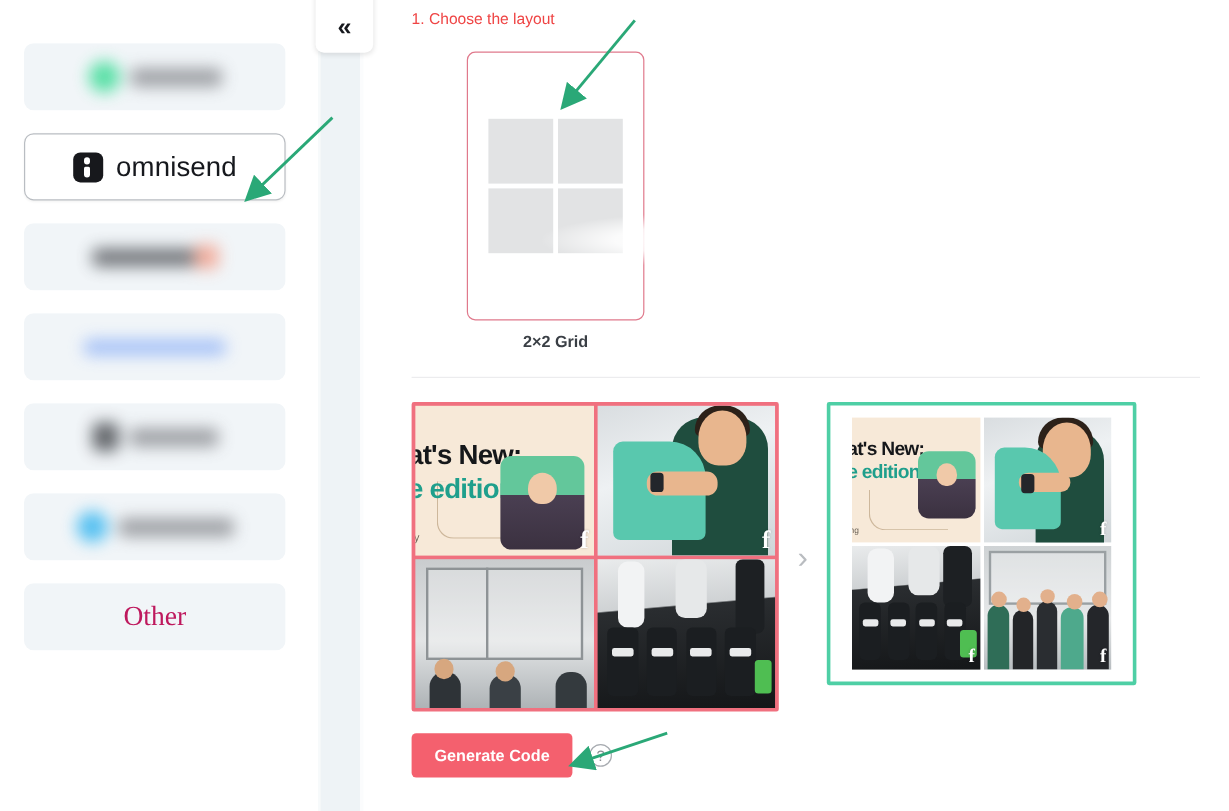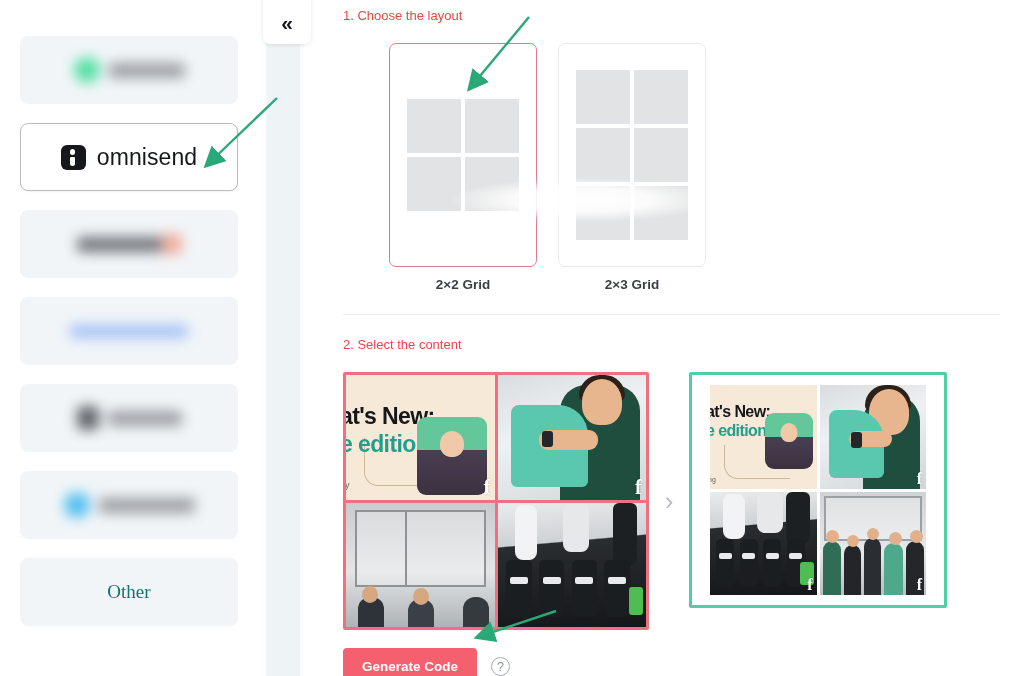--- a/index.html
+++ b/index.html
@@ -13,21 +13,21 @@
   #root { position: relative; width: 1024px; height: 676px; background:#fff; }
 
   
   .sidebar {
     position: absolute; left: 0; top: 0; width: 258px; height: 676px;
     background: #ffffff;
     padding: 36px 20px 0 20px;
   }
   .side-card {
     position: relative;
-    height: 68px; margin-bottom: 19px;
+    height: 56px; margin-bottom: 19px;
     border-radius: 8px;
     background: #f1f5f8;
     display: flex; align-items: center; justify-content: center;
     border: 1px solid transparent;
   }
   .side-card.blurred .blur-wrap {
     display: flex; align-items: center; gap: 9px;
     filter: blur(6.5px);
     opacity: .85;
   }
@@ -49,21 +49,21 @@
     width:5.5px; height:5.5px; border-radius:50%; background:#fff;
   }
   .omni-logo::after {
     content:""; position:absolute; left:9px; top:12px;
     width:5.5px; height:9px; background:#fff;
     border-radius: 1.5px 1.5px 3px 3px;
   }
   .omni-text { font-size: 23px; color: #16181d; letter-spacing: .1px; }
 
   .side-card.other-card { background:#f1f5f8; }
-  .other-label { font-family: "Liberation Serif", serif; font-size: 19px; color: #0f766e; }
+  .other-label { font-family: "Liberation Serif", serif; font-size: 23px; color: #be185d; }
 
   
   .strip {
     position: absolute; left: 267px; top: 0; width: 33px; height: 676px;
     background: #eef3f6;
   }
   .strip-edge-l { position:absolute; left:265px; top:0; width:2px; height:676px; background:#f7fafb; }
   .strip-edge-r { position:absolute; left:300px; top:0; width:3px; height:676px; background:#fbfcfd; }
 
   .collapse-btn {
@@ -283,40 +283,26 @@
           <div class="mini-grid" style="grid-template-columns:repeat(2,54px);grid-template-rows:repeat(2,54px)">
             <div class="mini-cell"></div>
             <div class="mini-cell"></div>
             <div class="mini-cell"></div>
             <div class="mini-cell"></div>
           </div>
         </div>
         <div class="layout-label">2×2 Grid</div>
       </div>
 
-      <div class="layout-item">
-        <div class="layout-card">
-          <div class="mini-grid" style="grid-template-columns:repeat(2,54px);grid-template-rows:repeat(3,54px)">
-            <div class="mini-cell"></div>
-            <div class="mini-cell"></div>
-            <div class="mini-cell"></div>
-            <div class="mini-cell"></div>
-            <div class="mini-cell"></div>
-            <div class="mini-cell"></div>
-          </div>
-        </div>
-        <div class="layout-label">2×3 Grid</div>
-      </div>
 
 
     </div>
 
     <div class="divider"></div>
 
-    <h2 class="step-title" style="padding-top:22px">2. Select the content</h2>
 
     <div class="content-area">
 
       <div class="content-grid">
 
         <div class="tile img-whatsnew">
           <div class="wn-curve"></div>
           <div class="wn-t1">at's New:</div>
           <div class="wn-t2">e edition</div>
           <div class="wn-photo">

